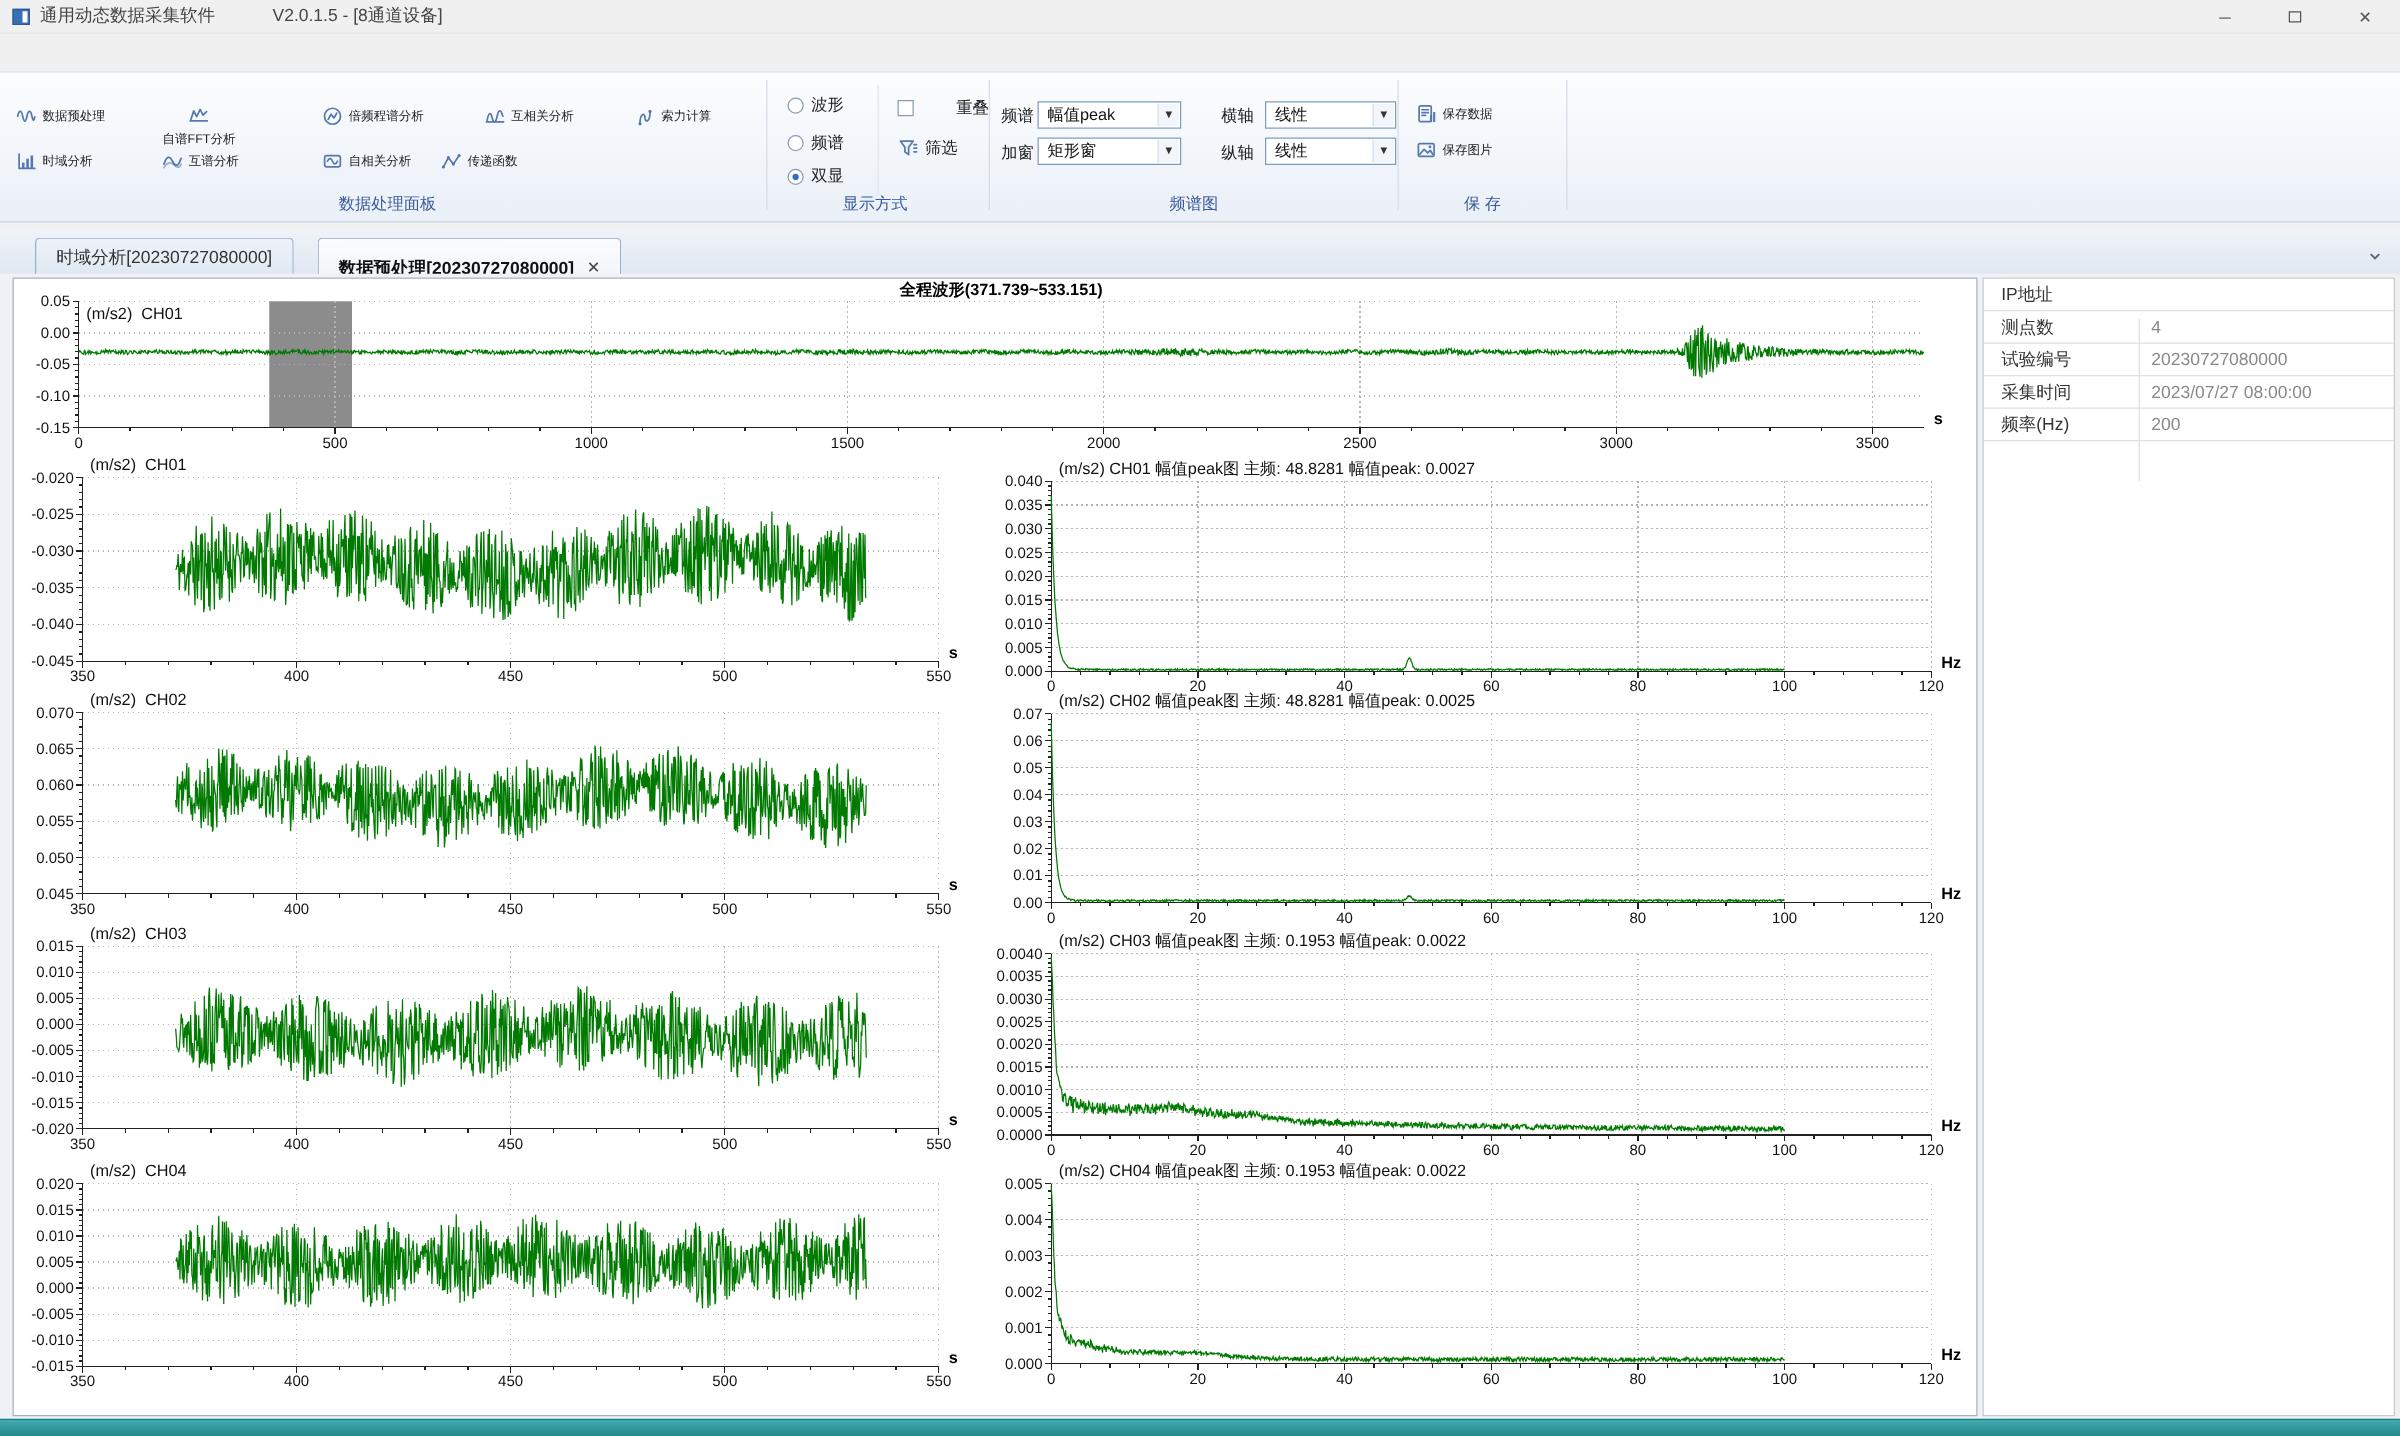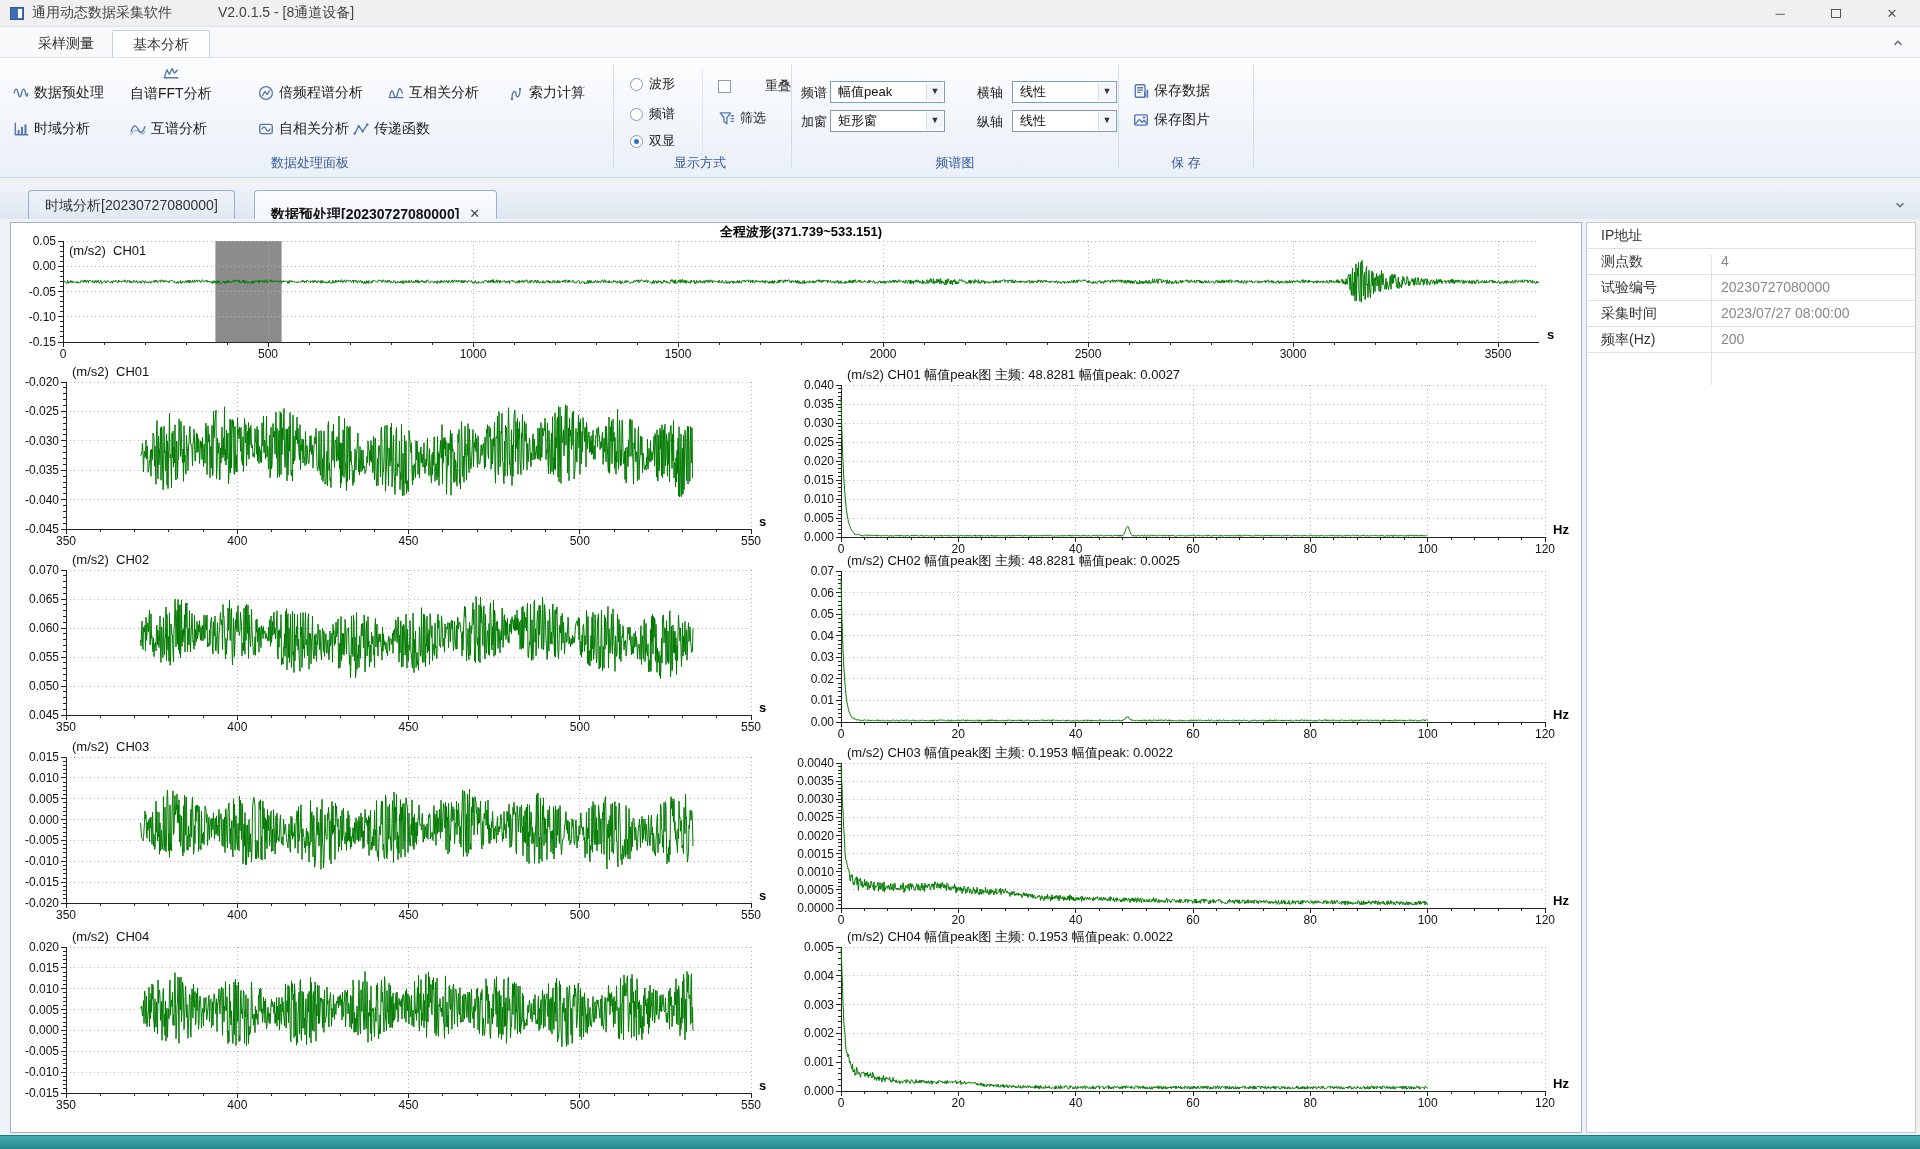--- a/index.html
+++ b/index.html
@@ -16,21 +16,21 @@
   .maxbox { width:10px; height:9px; border:1px solid #555; display:inline-block; }
 
   
   .ribbon-tabs { position:absolute; left:0; top:27px; width:1920px; height:30px; background:#f7f9fb; }
   .rtab { position:absolute; top:3px; height:27px; line-height:26px; padding:0 20px; font-size:14px; color:#333; }
   .rtab.active { background:#fdfefe; border:1px solid #c3d1e1; border-bottom:none; border-radius:2px 2px 0 0; }
   .ribbon-opts { position:absolute; right:14px; top:8px; }
 
   
   .ribbon { position:absolute; left:0; top:57px; width:1920px; height:121px; background:linear-gradient(#fcfdfe,#eaf0f8); border-top:1px solid #d8e1ec; border-bottom:1px solid #c9d6e4; }
-  .rbtn { position:absolute; display:flex; align-items:center; gap:5px; font-size:14px; color:#222; height:20px; cursor:default; white-space:nowrap;justify-content:flex-end; }
+  .rbtn { position:absolute; display:flex; align-items:center; gap:5px; font-size:10px; color:#222; height:20px; cursor:default; white-space:nowrap; }
   .gdiv { position:absolute; top:6px; height:104px; width:1px; background:#d3dde9; }
   .sepline { position:absolute; top:10px; height:88px; width:1px; background:#dde5ee; }
   .glabel { position:absolute; top:96px; transform:translateX(-50%); color:#3a5a9a; font-size:13px; white-space:nowrap;text-align:center; }
   .radio-row { position:absolute; display:flex; align-items:center; gap:6px; font-size:13px; color:#222; }
   .radio { width:13px; height:13px; border-radius:50%; border:1px solid #8a9db5; background:#fff; position:relative; display:inline-block; }
   .radio.on::after { content:''; position:absolute; left:3px; top:3px; right:3px; bottom:3px; border-radius:50%; background:#2f6fc1; }
   .cbx { width:13px; height:13px; border:1px solid #8a9db5; background:#fff; display:inline-block; }
   .fld-label { position:absolute; font-size:13px; color:#222; }
   .selbox { position:absolute; width:115px; height:22px; border:1px solid #7f9db9; background:#fff; font-size:13px; line-height:20px; padding-left:7px; color:#111; }
   .selbox .arr { position:absolute; right:1px; top:1px; width:17px; height:18px; background:#f2f5f9; border-left:1px solid #d7dfe8; text-align:center; line-height:17px; font-size:9px; color:#333; }
@@ -70,29 +70,20 @@
     <span>V2.0.1.5 - [8通道设备]</span>
     <div class="win-btns">
       <span class="win-btn">─</span>
       <span class="win-btn">
           <span class="maxbox"></span>
         </span>
       <span class="win-btn">✕</span>
     </div>
   </div>
 
-  <div class="ribbon-tabs">
-    <div class="rtab" style="left:18px;">采样测量</div>
-    <div class="rtab active" style="left:112px;">基本分析</div>
-    <span class="ico ribbon-opts">
-        <svg viewBox="0 0 14 14">
-          <path fill="none" stroke="#667" stroke-width="1.4" d="M4 8.5 L7 5.5 L10 8.5"></path>
-        </svg>
-      </span>
-  </div>
 
   <div class="ribbon">
 
     <div class="rbtn" style="left:13px;top:25px;">
         <span class="ico">
           <svg viewBox="0 0 14 14">
             <path fill="none" stroke="#5578ad" stroke-width="1.2" stroke-linecap="round" stroke-linejoin="round" d="M1 7 C2 2.5,3.5 2.5,4.5 7 S6.5 11.5,7.5 7 S10 2.5,11 7 S12.5 9.5,13 7.5"></path>
           </svg>
         </span>
         <span>数据预处理</span>

